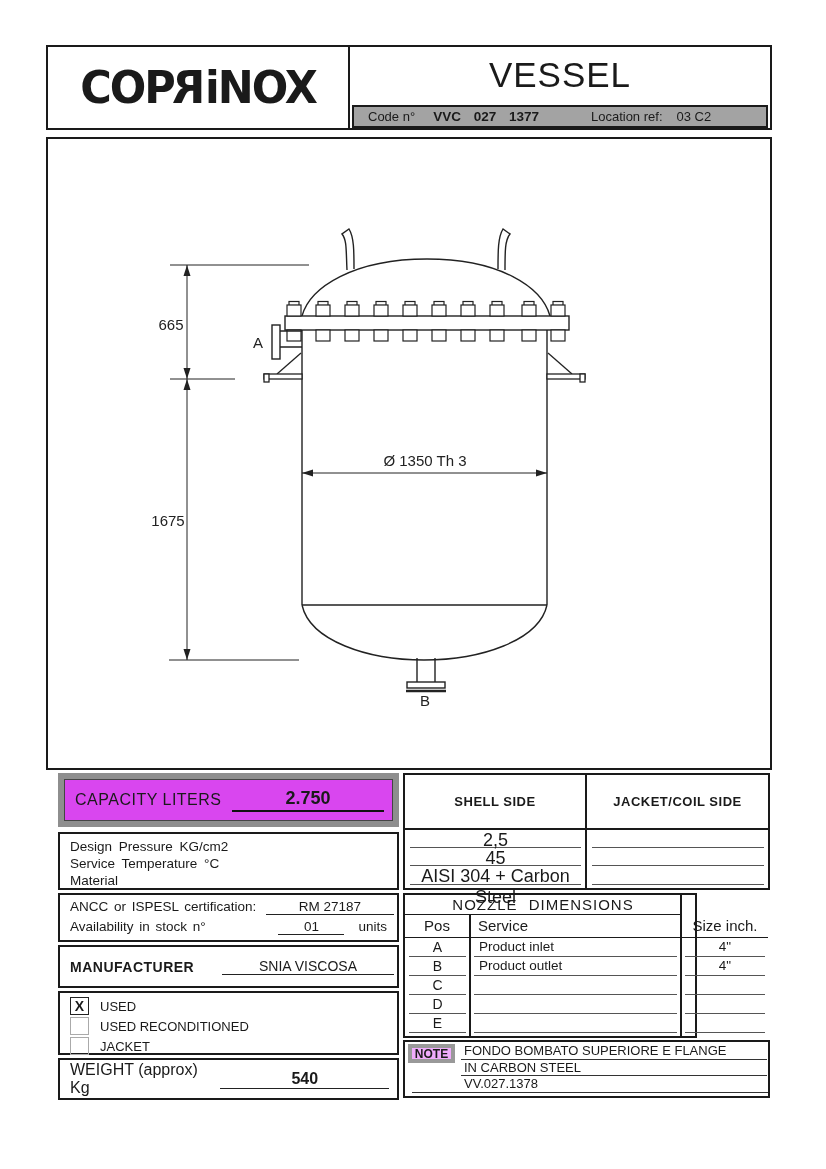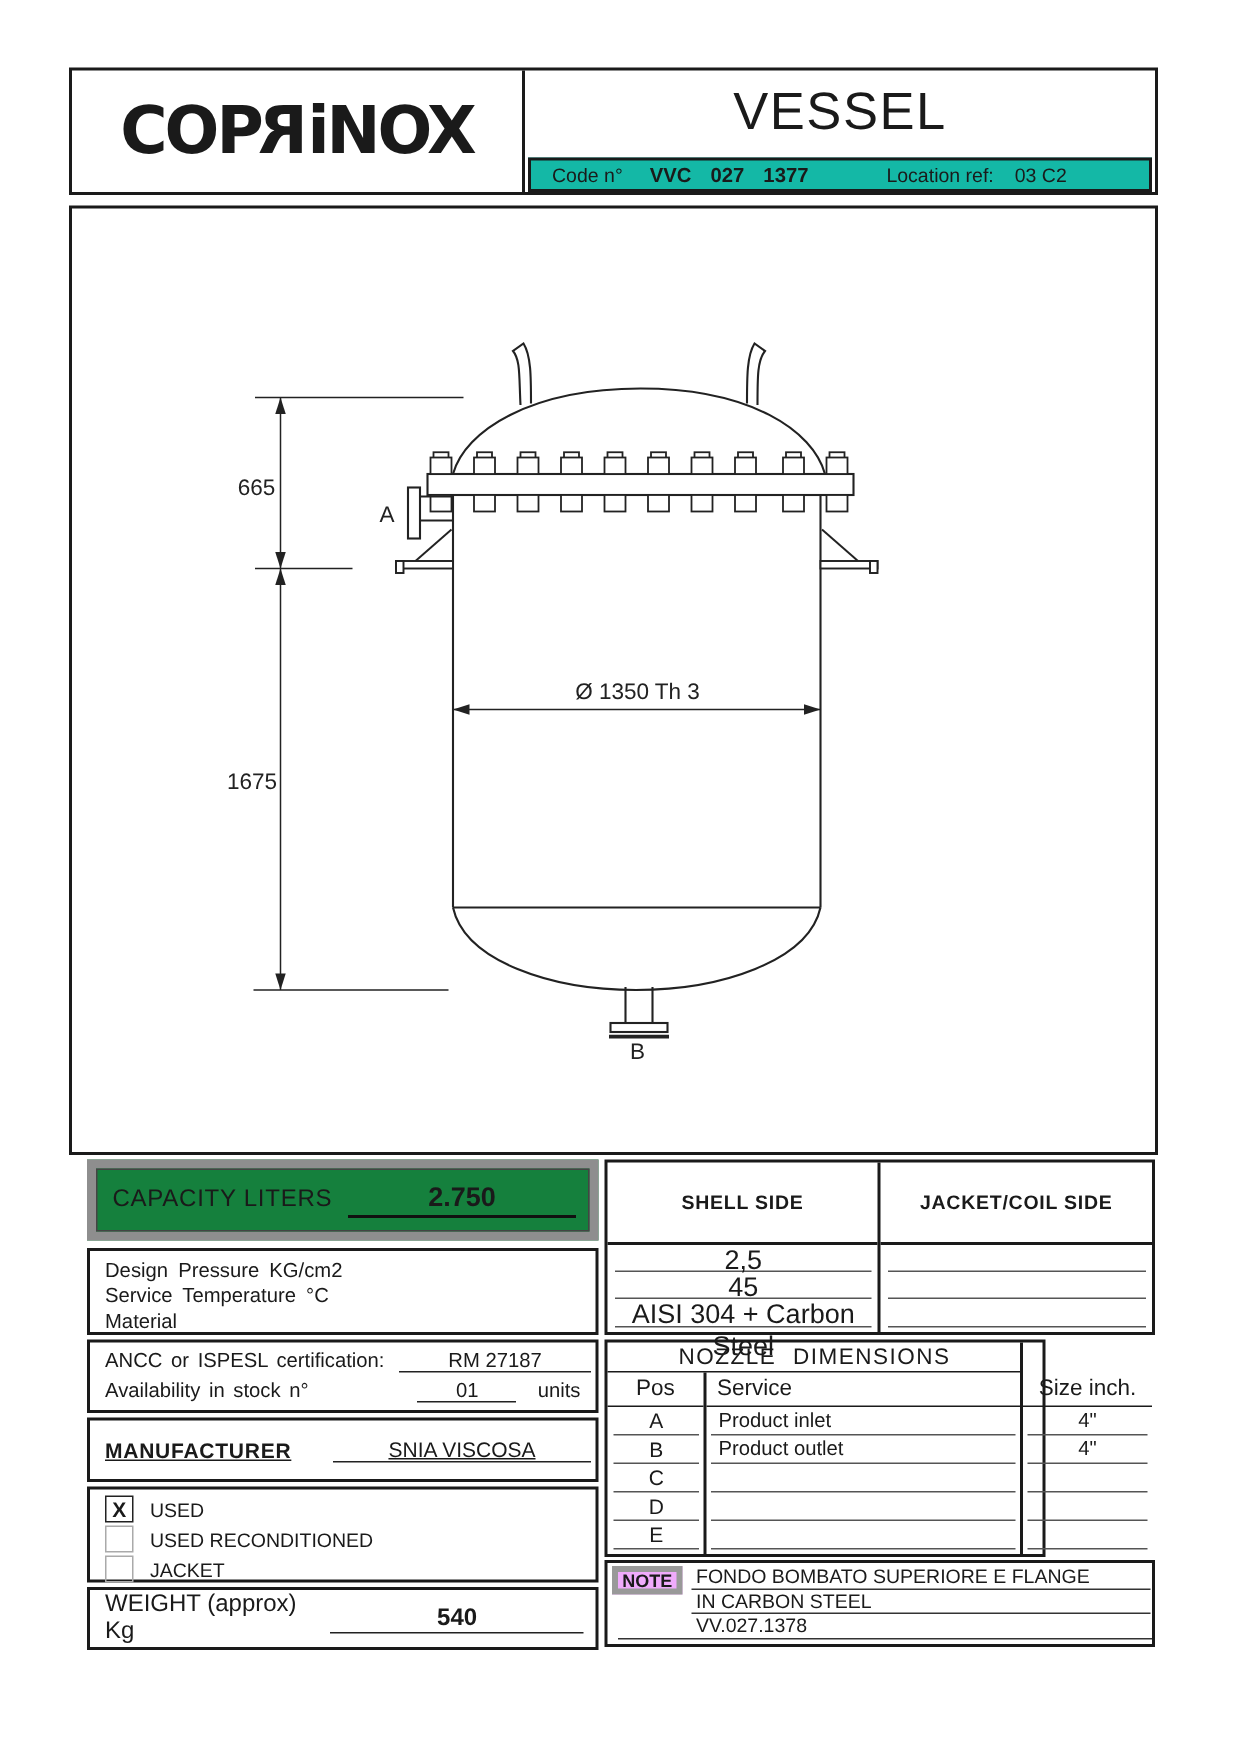--- a/index.html
+++ b/index.html
@@ -11,52 +11,52 @@
   
   .header-box { left:46px; top:45px; width:726px; height:85px; border:2px solid #1a1a1a; }
   .logo-cell { left:0; top:0; width:302px; height:81px; border-right:2px solid #1a1a1a;
                display:flex; align-items:center; justify-content:center; }
   .logo { font-family:"DejaVu Sans", sans-serif; font-size:43px; font-weight:900;
           letter-spacing:-2px; transform:scaleY(1.02); white-space:nowrap; }
   .logo .mirror { display:inline-block; transform:scaleX(-1); }
   .vessel-title { left:302px; top:8px; width:420px; text-align:center;
                   font-size:35px; font-weight:normal; letter-spacing:1px; }
   .code-row { left:304px; top:58px; width:416px; height:23px; border:2px solid #1a1a1a;
-              display:flex; align-items:center; font-size:13px; background:#14b8a6; }
+              display:flex; align-items:center; font-size:13px; background:#a3a3a3; }
   .code-label { margin-left:14px; }
   .code-value { margin-left:18px; font-weight:bold; font-size:13.5px; word-spacing:9px; }
   .loc-label { margin-left:52px; }
   .loc-value { margin-left:14px; }
 
   
   .drawing-box { left:46px; top:137px; width:726px; height:633px; border:2px solid #1a1a1a; }
   .drawing-box svg { display:block; }
   svg text { font-family:"Liberation Sans", sans-serif; fill:#222; }
 
   
-  .cap-box { left:58px; top:773px; width:341px; height:54px; border:6px solid #8e8e8e; background:#15803d; }
+  .cap-box { left:58px; top:773px; width:341px; height:54px; border:6px solid #8e8e8e; background:#d946ef; }
   .cap-inner { width:100%; height:100%; border:1px solid #444; display:flex; align-items:center; }
   .cap-label { margin-left:10px; font-size:16px; letter-spacing:0.5px; }
   .cap-value { margin-left:auto; margin-right:8px; width:152px; text-align:center;
                font-size:18px; font-weight:bold; border-bottom:2px solid #111; padding-bottom:1px; }
 
   .design-box { left:58px; top:832px; width:341px; height:58px; border:2px solid #1a1a1a;
                 padding:4px 0 0 10px; font-size:13.5px; line-height:17px; word-spacing:3px; }
 
   .cert-box { left:58px; top:893px; width:341px; height:49px; border:2px solid #1a1a1a;
               padding-top:4px; font-size:13.5px; }
   .cert-row { display:flex; align-items:flex-start; height:20px; padding-left:10px; }
   .cert-row .lbl { word-spacing:2px; }
   .u { border-bottom:1.5px solid #222; text-align:center; }
   .cert-u1 { margin-left:auto; margin-right:3px; width:128px; }
   .cert-u2 { margin-left:auto; width:66px; }
   .units { margin:0 10px 0 14px; }
 
   .manu-box { left:58px; top:945px; width:341px; height:43px; border:2px solid #1a1a1a;
-              display:flex; align-items:center; font-size:14px;text-decoration:underline; }
+              display:flex; align-items:center; font-size:14px; }
   .manu-label { margin-left:10px; font-weight:bold; letter-spacing:0.5px; }
   .manu-value { margin-left:auto; margin-right:3px; width:172px; }
 
   .cond-box { left:58px; top:991px; width:341px; height:64px; border:2px solid #1a1a1a; padding-top:3px; }
   .cond-row { display:flex; align-items:center; height:20px; padding-left:10px; font-size:13px; }
   .cbx { width:19px; height:18px; margin-right:11px; display:flex; align-items:center;
          justify-content:center; font-size:14px; font-weight:bold; }
   .cbx.on { border:1.5px solid #222; }
   .cbx.off { border:1.5px solid #aaa; }
 

